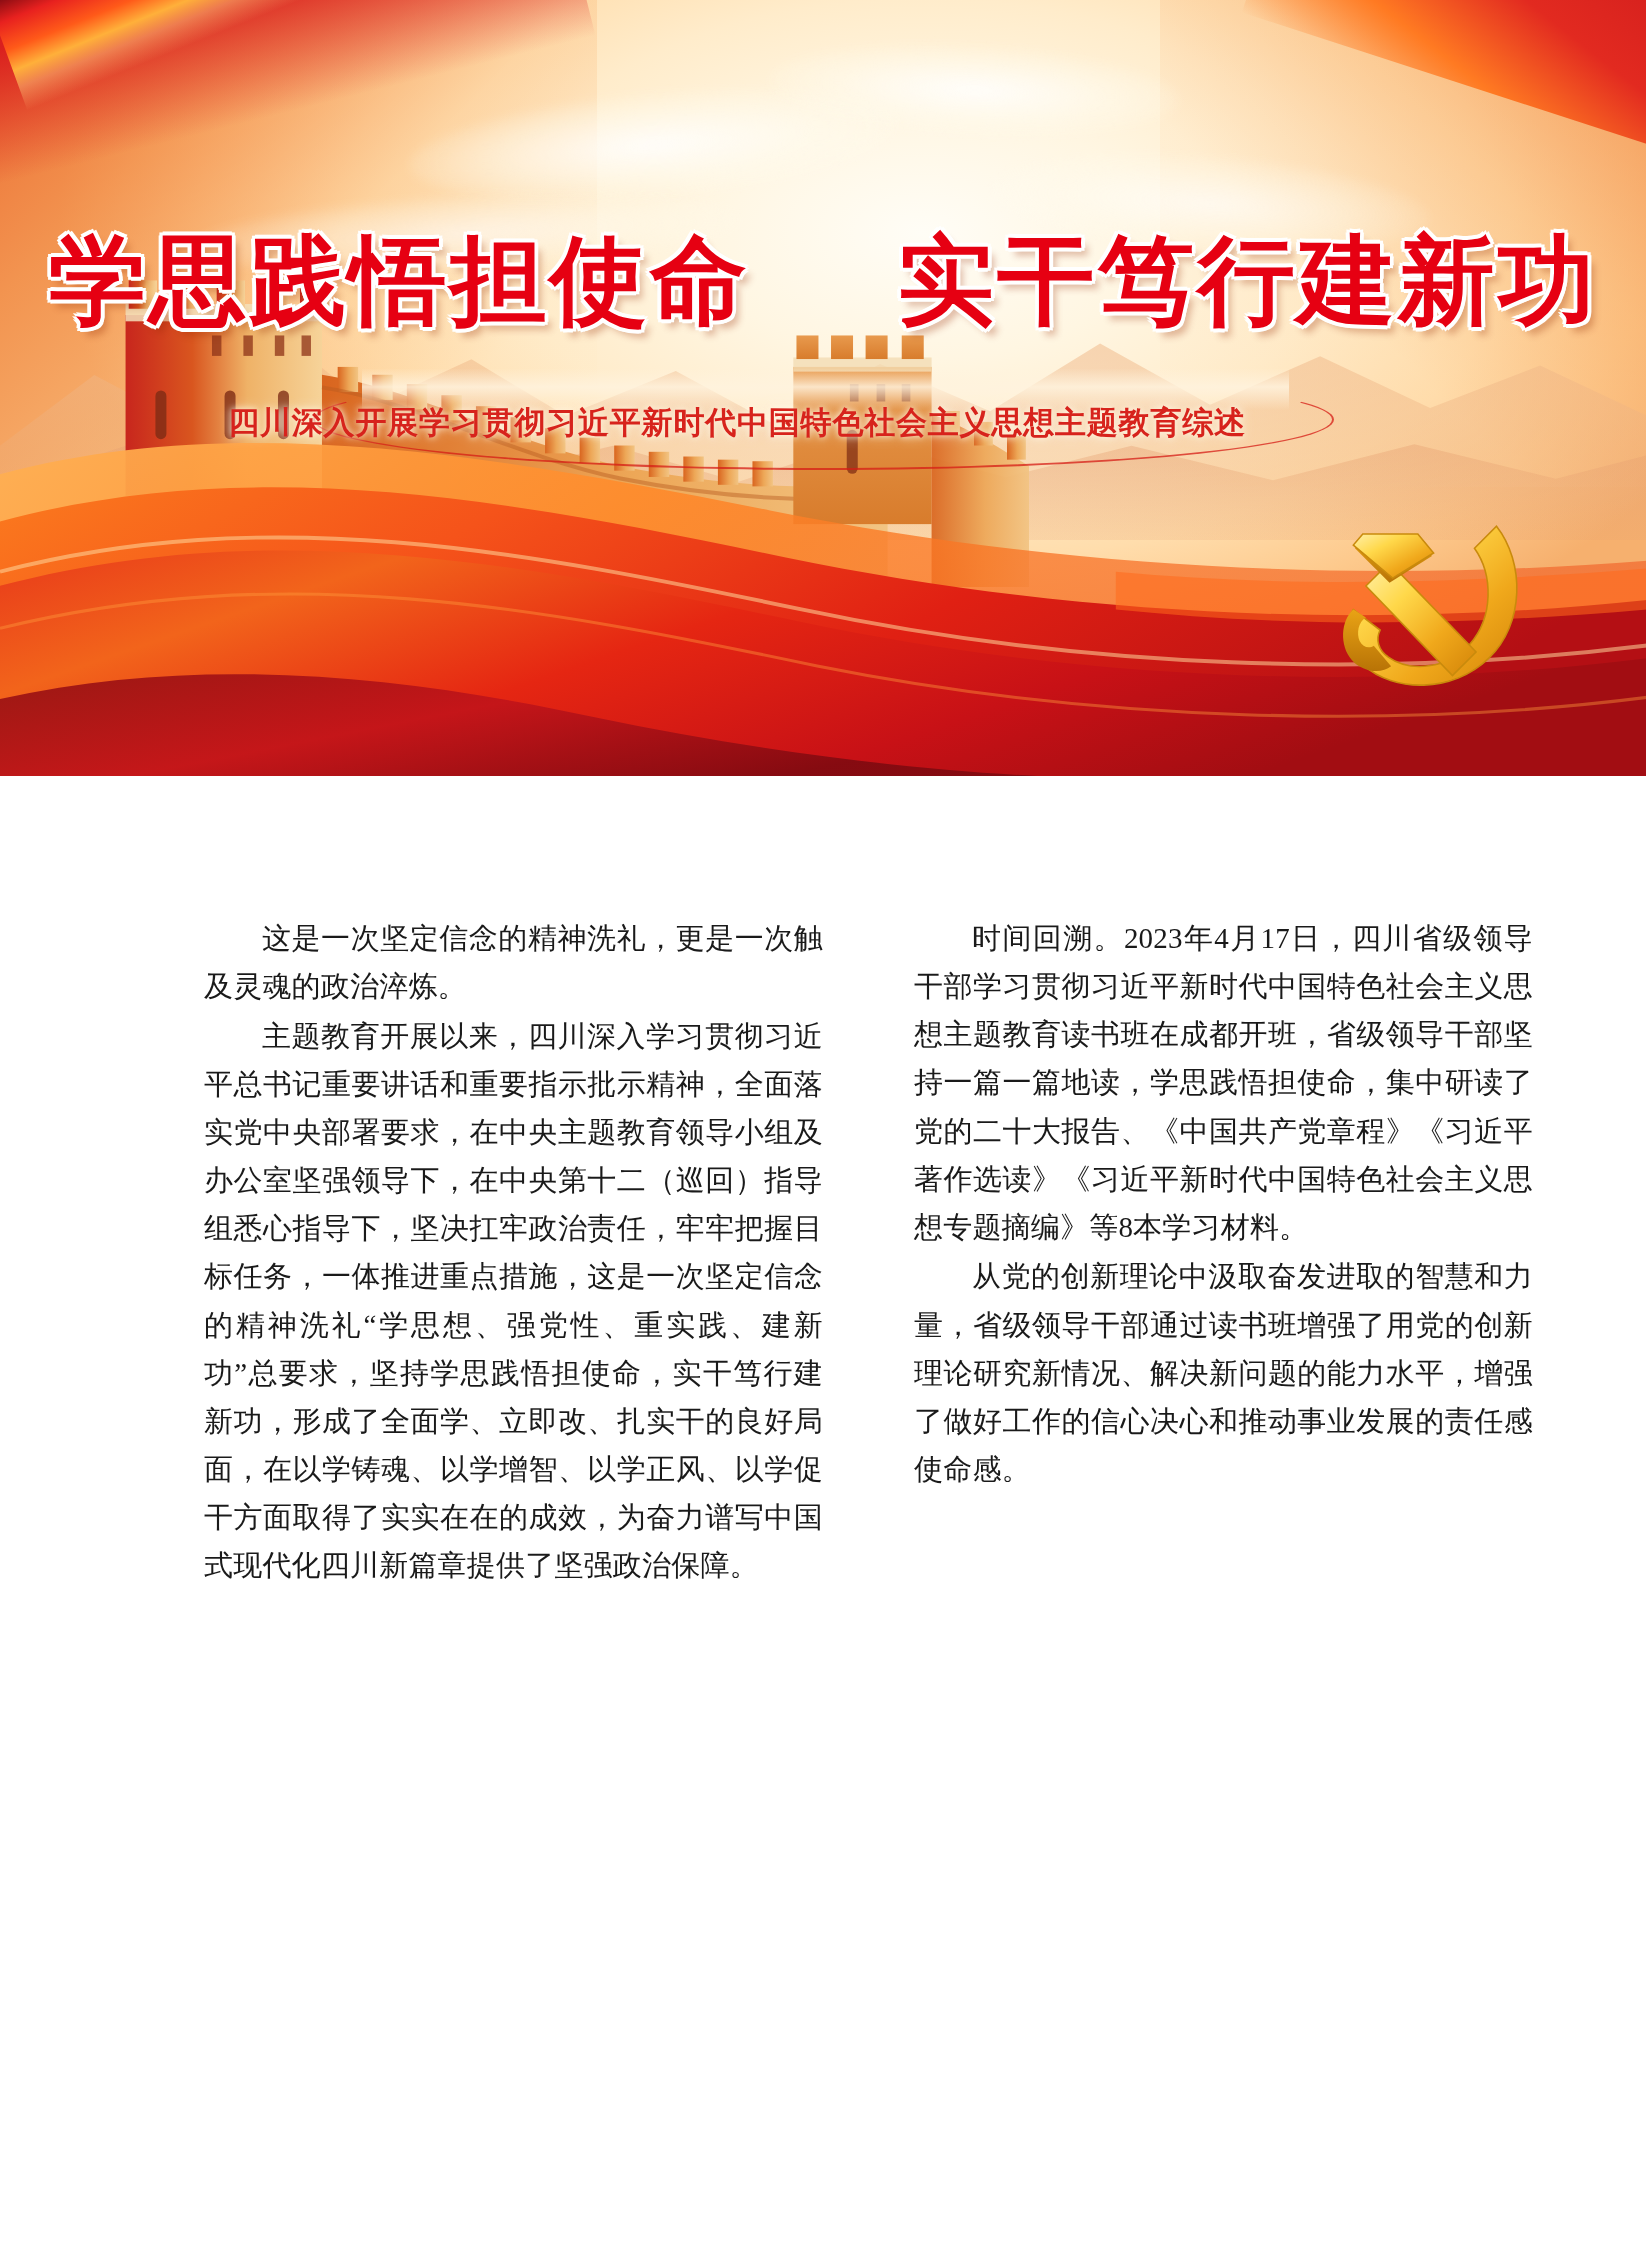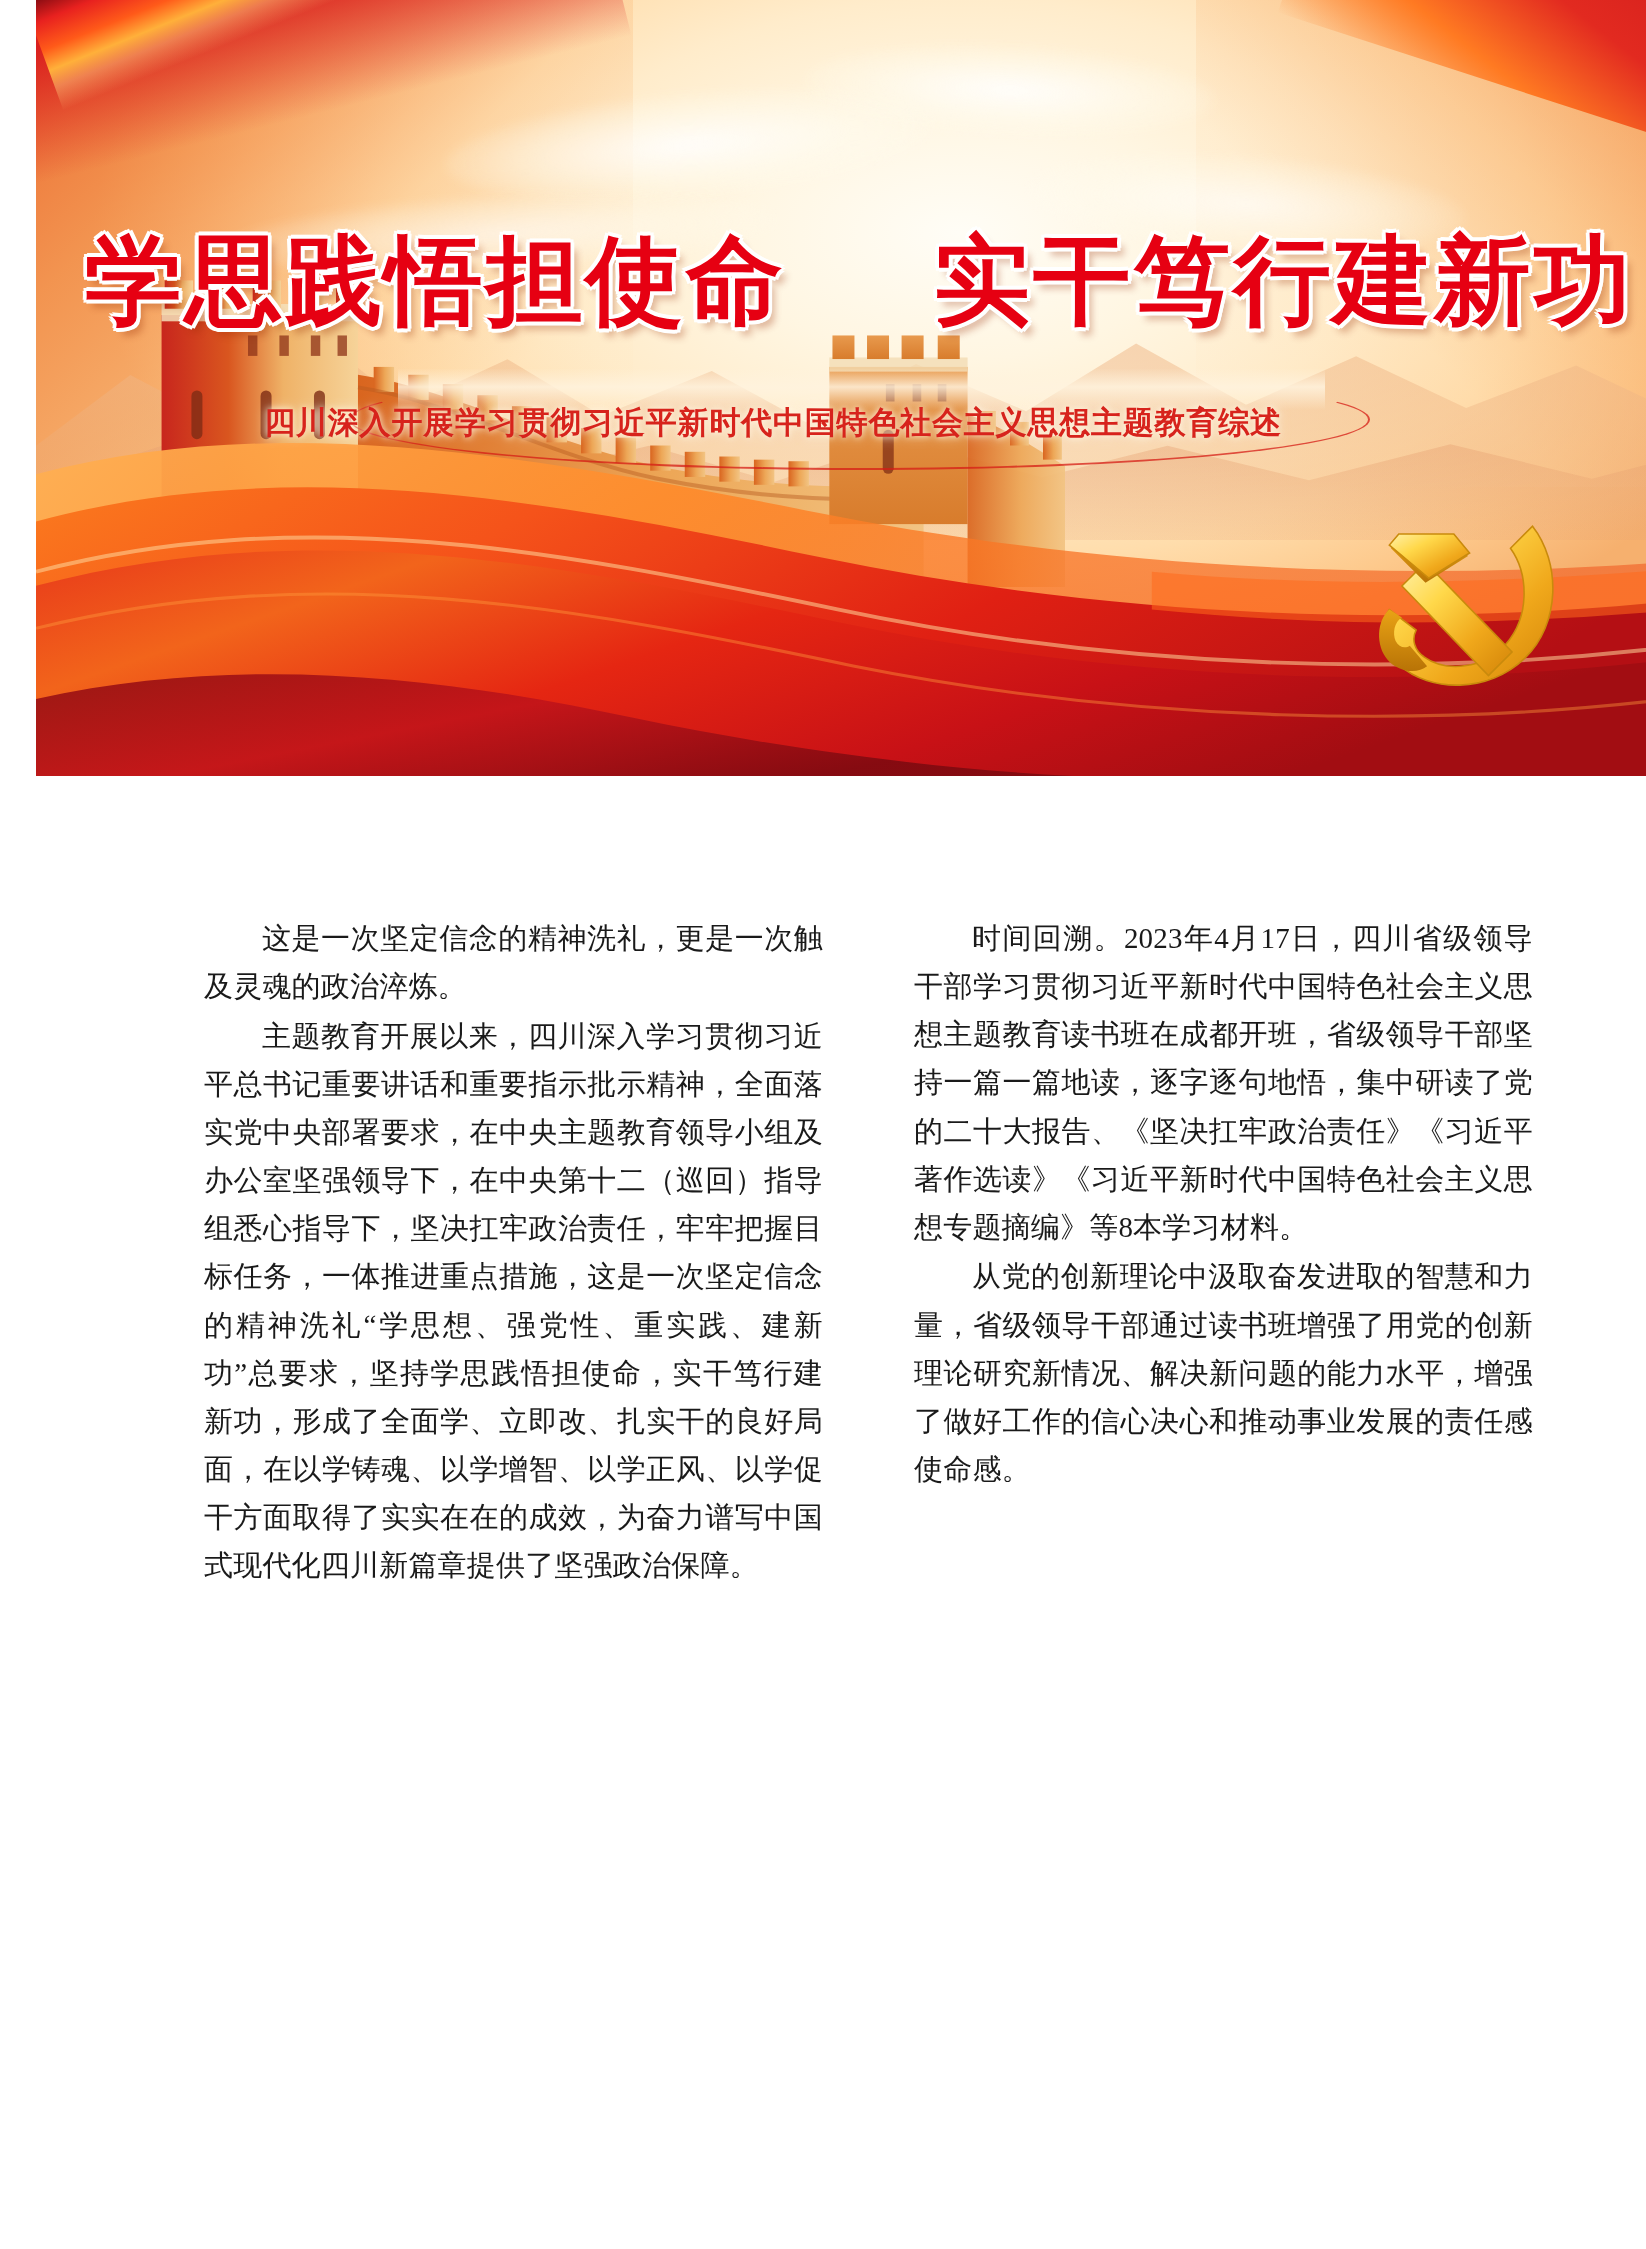--- a/index.html
+++ b/index.html
@@ -10,21 +10,20 @@
     background: #ffffff;
     font-family: "Liberation Serif", "DejaVu Serif", serif;
   }
 
   .page {
     position: relative;
     width: 1647px;
     height: 2250px;
     background: #ffffff;
     overflow: hidden;
-    padding-left: 36px;
   }
 
   
   .banner {
     position: relative;
     width: 1647px;
     height: 776px;
     overflow: hidden;
     background:
       radial-gradient(ellipse 864px 487px at 56% 30%,
@@ -452,21 +451,21 @@
     <div class="columns">
 
       <div class="col">
         <p class="body-p">这是一次坚定信念的精神洗礼，更是一次触及灵魂的政治淬炼。</p>
         <p class="body-p">主题教育开展以来，四川深入学习贯彻习近平总书记重要讲话和重要指示批示精神，全面落实党中央部署要求，在中央主题教育领导小组及办公室坚强领导下，在中央第十二（巡回）指导组悉心指导下，坚决扛牢政治责任，牢牢把握目标任务，一体推进重点措施，这是一次坚定信念的精神洗礼“学思想、强党性、重实践、建新功”总要求，坚持学思践悟担使命，实干笃行建新功，形成了全面学、立即改、扎实干的良好局面，在以学铸魂、以学增智、以学正风、以学促干方面取得了实实在在的成效，为奋力谱写中国式现代化四川新篇章提供了坚强政治保障。</p>
       </div>
 
       <div class="col">
 
 
-        <p class="body-p">时间回溯。2023年4月17日，四川省级领导干部学习贯彻习近平新时代中国特色社会主义思想主题教育读书班在成都开班，省级领导干部坚持一篇一篇地读，逐字逐句地悟，集中研读了党的二十大报告、《坚决扛牢政治责任》《习近平著作选读》《习近平新时代中国特色社会主义思想专题摘编》等8本学习材料。</p>
+        <p class="body-p">时间回溯。2023年4月17日，四川省级领导干部学习贯彻习近平新时代中国特色社会主义思想主题教育读书班在成都开班，省级领导干部坚持一篇一篇地读，学思践悟担使命，集中研读了党的二十大报告、《中国共产党章程》《习近平著作选读》《习近平新时代中国特色社会主义思想专题摘编》等8本学习材料。</p>
         <p class="body-p">从党的创新理论中汲取奋发进取的智慧和力量，省级领导干部通过读书班增强了用党的创新理论研究新情况、解决新问题的能力水平，增强了做好工作的信心决心和推动事业发展的责任感使命感。</p>
       </div>
     </div>
   </div>
 
   <div class="page-frame"></div>
 </div>
 
 
 </body></html>

